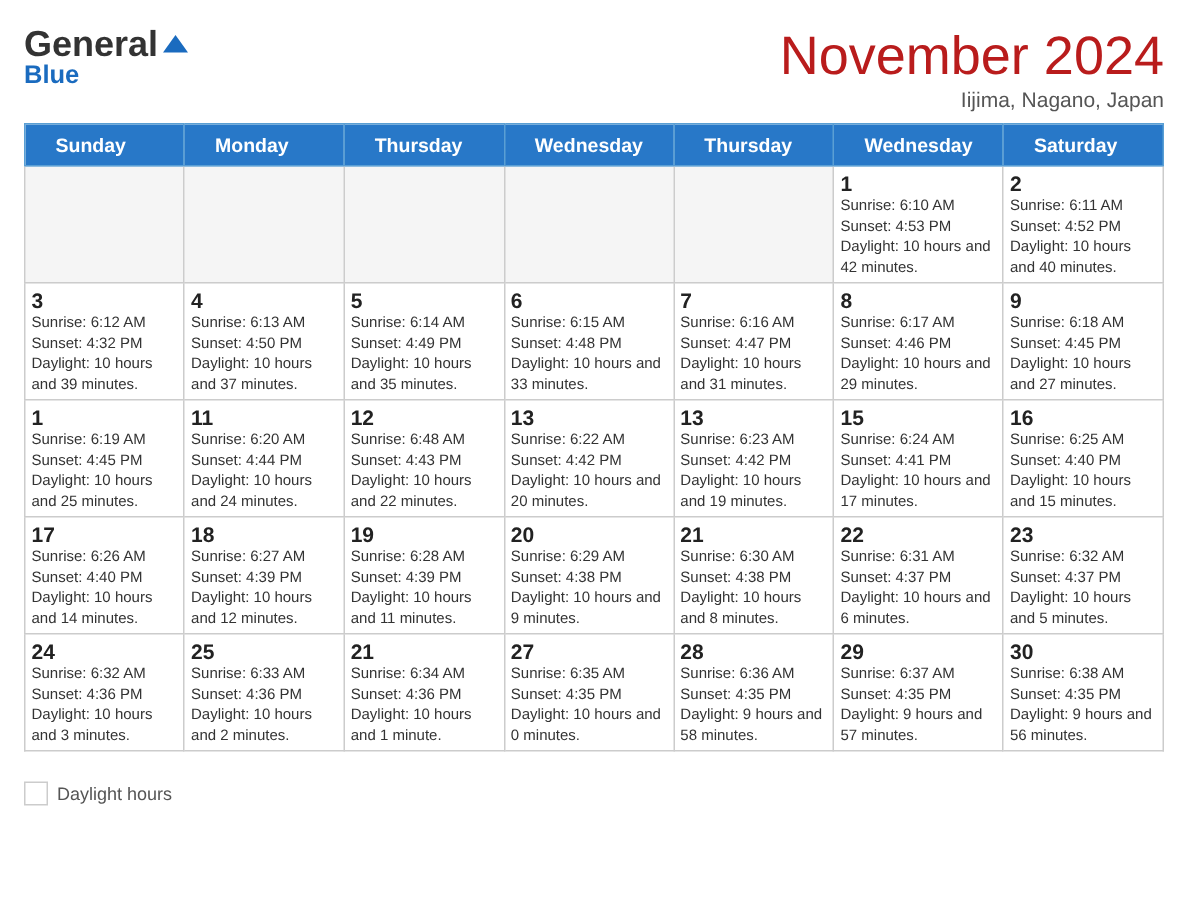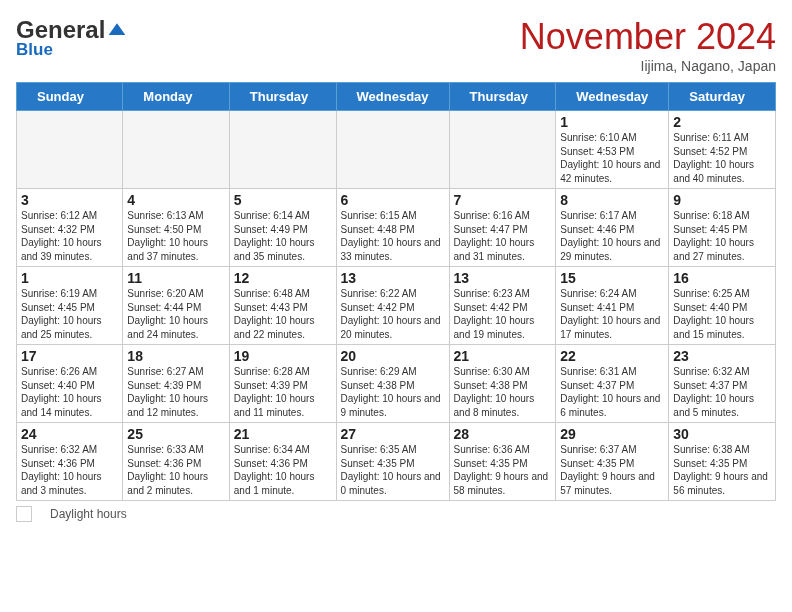--- a/index.html
+++ b/index.html
@@ -79,26 +79,26 @@
       color: #222;
       display: block;
       margin-bottom: 1px;
     }
     .day-info {
       font-size: 10px;
       color: #333;
       line-height: 1.35;
     }
     .footer {
-      margin-top: 5px;
+      margin-top: 20px;
       font-size: 12px;
       color: #555;
       display: flex;
       align-items: center;
-      gap: 18px;
+      gap: 6px;
     }
     .footer-box {
       width: 16px;
       height: 16px;
       background: #fff;
       border: 1px solid #ccc;
       display: inline-block;
     }
   </style>
 </head>

